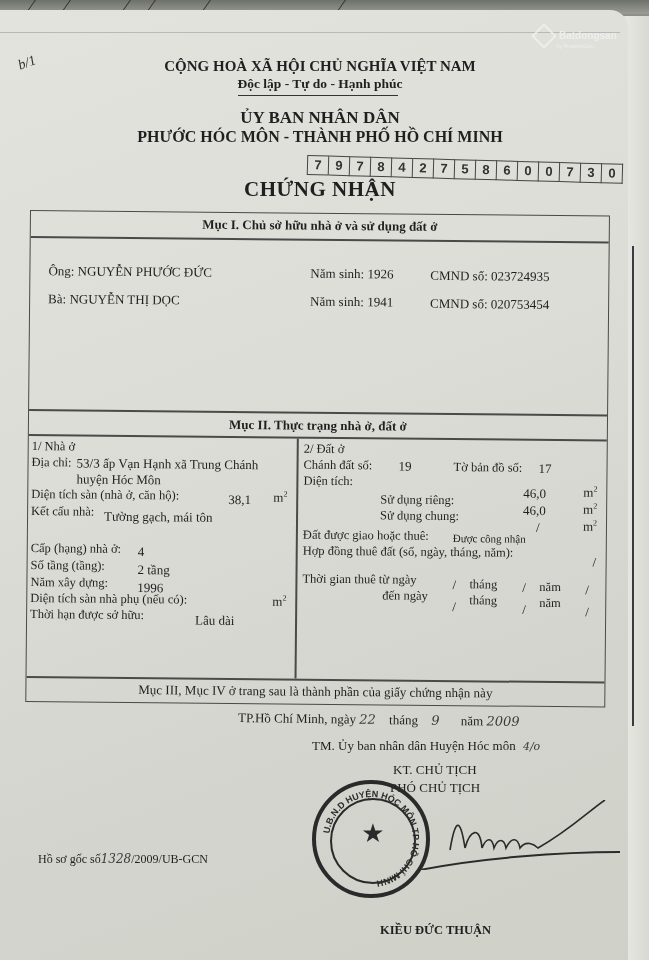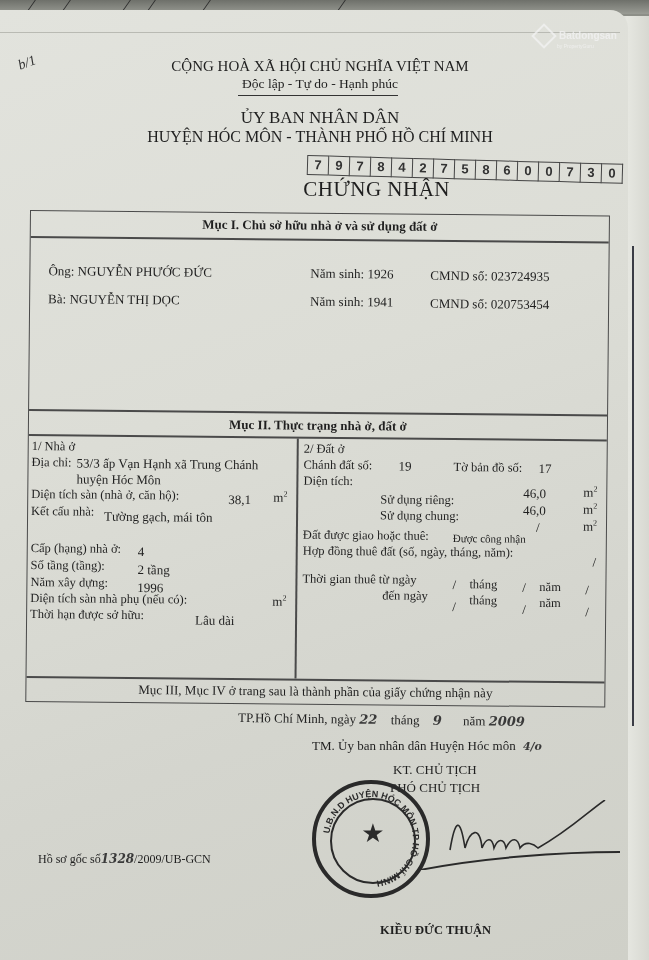--- a/index.html
+++ b/index.html
@@ -27,45 +27,45 @@
     background:linear-gradient(90deg,#c8c9c2,#e6e7e1 40%,#d7d8d1);
   }
   .rightedge .line { position:absolute; left:20px; top:230px; width:2px; height:480px; background:#3a3c45; }
   .watermark {
     position:absolute; left:535px; top:27px; color:#f2f2f2; opacity:0.8;
     font-family:"Liberation Sans",sans-serif; font-size:10px; font-weight:bold;
   }
   .watermark .sub { font-size:5px; font-weight:normal; display:block; margin-left:22px; margin-top:-2px; }
   .watermark .logo { display:inline-block; width:14px; height:14px; border:2px solid #f2f2f2; transform:rotate(45deg); margin-right:6px; vertical-align:middle; }
   .scribble { position:absolute; left:18px; top:55px; font-size:14px; font-style:italic; transform:rotate(-20deg); color:#333; }
-  .center { position:absolute; text-align:center; font-weight:normal; }
+  .center { position:absolute; text-align:center; font-weight:bold; }
   .h1 { left:120px; top:58px; width:400px; font-size:15px; }
   .h2 { left:180px; top:76px; width:280px; font-size:13.5px; }
   .h2u { position:absolute; left:238px; top:95px; width:160px; height:1px; background:#333; }
   .h3 { left:150px; top:108px; width:340px; font-size:17px; }
   .h4 { left:100px; top:128px; width:440px; font-size:16px; }
   .serial { position:absolute; left:307px; top:155px; display:flex; transform:rotate(1.6deg); transform-origin:left; }
   .serial span {
     display:block; width:20px; height:18px; border:1px solid #444; border-left:none;
     text-align:center; font-family:"Liberation Sans",sans-serif; font-size:13px; line-height:18px; font-weight:bold; color:#333;
   }
   .serial span:first-child { border-left:1px solid #444; }
-  .title { left:190px; top:177px; width:260px; font-size:21px; letter-spacing:0.5px;text-align:right; }
+  .title { left:190px; top:177px; width:260px; font-size:21px; letter-spacing:0.5px; }
   .frame {
     position:absolute; left:30px; top:210px; width:578px; height:490px;
     border:1.5px solid #4a4a4a; transform:rotate(0.55deg); transform-origin:left top;
   }
   .hline { position:absolute; left:0; width:100%; height:1.5px; background:#4a4a4a; }
   .vline { position:absolute; top:225px; width:1.5px; height:240px; background:#4a4a4a; }
   .secttl { position:absolute; left:0; width:100%; text-align:center; font-size:13px; font-weight:bold; }
   .t { position:absolute; font-size:13px; white-space:nowrap; }
   sup { font-size:8px; }
   .lbl { font-size:12.5px; }
   .footer { position:absolute; font-size:13px; white-space:nowrap; }
-  .hand { font-family:"DejaVu Serif",serif; font-style:italic; color:#3a3a3a;font-weight:bold; }
+  .hand { font-family:"DejaVu Serif",serif; font-style:italic; color:#3a3a3a; }
   .stamp {
     position:absolute; left:312px; top:780px; width:118px; height:118px; border-radius:50%;
     border:4px solid #2a2a2a; box-sizing:border-box;
   }
   .stamp .inner { position:absolute; left:14px; top:14px; width:82px; height:82px; border-radius:50%; border:2px solid #2a2a2a; }
   .stamp .star { position:absolute; left:0; top:18px; width:82px; text-align:center; font-size:26px; color:#2a2a2a; }
   .stamp .ring { position:absolute; left:0; top:0; width:110px; height:110px; }
   .signature { position:absolute; left:420px; top:800px; width:200px; height:70px; }
 </style>
 </head>
@@ -89,21 +89,21 @@
   <span class="logo"></span><span>Batdongsan</span>
   <span class="sub">by PropertyGuru</span>
 </div>
 
 <div class="scribble">b/1</div>
 
 <div class="center h1">CỘNG HOÀ XÃ HỘI CHỦ NGHĨA VIỆT NAM</div>
 <div class="center h2">Độc lập - Tự do - Hạnh phúc</div>
 <div class="h2u"></div>
 <div class="center h3">ỦY BAN NHÂN DÂN</div>
-<div class="center h4">HUYỆN HÓC MÔN - THÀNH PHỐ HỒ CHÍ MINH</div>
+<div class="center h4">PHƯỚC HÓC MÔN - THÀNH PHỐ HỒ CHÍ MINH</div>
 
 <div class="serial">
   <span>7</span>
     <span>9</span>
     <span>7</span>
     <span>8</span>
     <span>4</span>
     <span>2</span>
     <span>7</span>
     <span>5</span>

